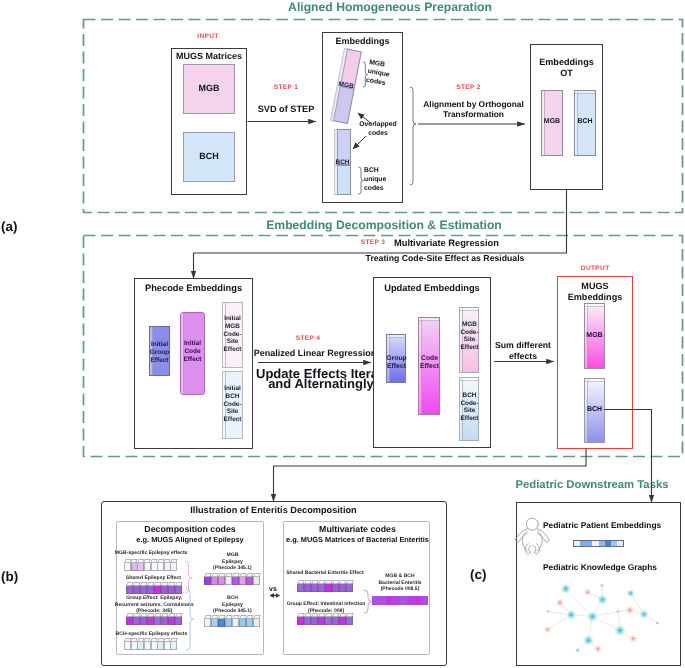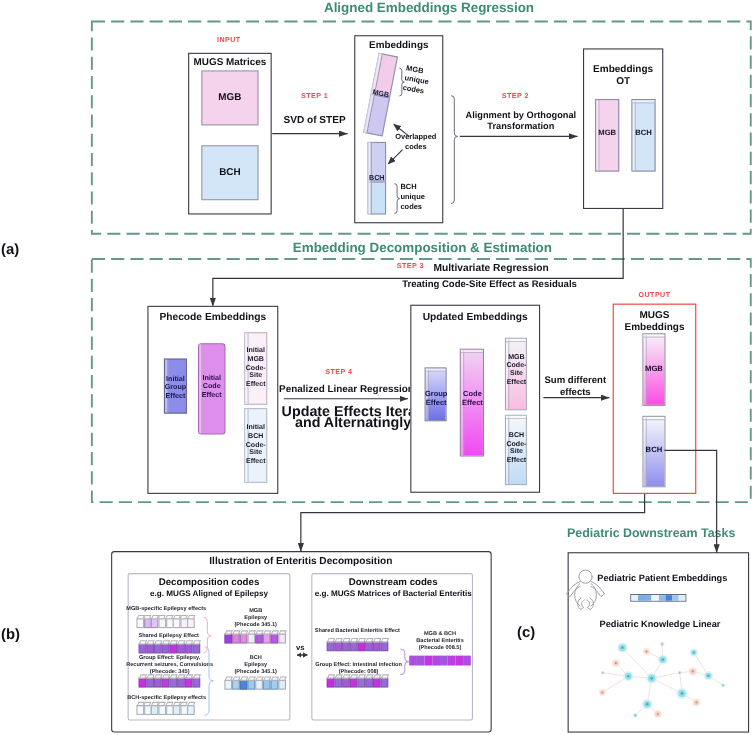--- a/index.html
+++ b/index.html
@@ -29,21 +29,21 @@
   .hml > span{display:inline-block;text-align:center;transform:scale(0.635);transform-origin:center top;}
 </style>
 </head>
 <body>
 
 <svg class="ov">
   <rect x="83.5" y="19.5" width="599" height="193" fill="none" stroke="#64988a" stroke-width="1.7" stroke-dasharray="12 5.5"></rect>
   <rect x="83.5" y="235.5" width="599" height="221" fill="none" stroke="#64988a" stroke-width="1.7" stroke-dasharray="12 5.5"></rect>
 </svg>
 
-<div class="secttitle" style="left:190px;top:0px;width:400px;">Aligned Embeddings Regression</div>
+<div class="secttitle" style="left:190px;top:0px;width:400px;">Aligned Homogeneous Preparation</div>
 <div class="secttitle" style="left:184px;top:218px;width:400px;">Embedding Decomposition &amp; Estimation</div>
 <div class="secttitle" style="left:392px;top:479px;width:400px;font-size:11.3px;">Pediatric Downstream Tasks</div>
 
 <div class="plabel" style="left:1px;top:219px;">(a)</div>
 <div class="plabel" style="left:1px;top:569px;">(b)</div>
 <div class="plabel" style="left:470px;top:567px;">(c)</div>
 
 <div class="steplab" style="left:158px;top:33px;width:100px;">INPUT</div>
 
 <div class="panel" style="left:171px;top:48px;width:76px;height:147px;"></div>
@@ -164,21 +164,21 @@
 <div class="barlab" style="left:584px;top:406px;width:21px;font-size:7px;color:#0a0a2a;">BCH</div>
 
 <div class="panel" style="left:101px;top:501px;width:346px;height:165px;border:1.6px solid #3a3a46;border-radius:3px;"></div>
 <div class="ptitle" style="left:101px;top:505px;width:345px;font-size:9.2px;">Illustration of Enteritis Decomposition</div>
 
 <div class="panel" style="left:116px;top:521px;width:148px;height:134px;border:0.9px solid #b9b9c4;border-radius:2px;"></div>
 <div class="ptitle" style="left:116px;top:524px;width:148px;font-size:8.8px;">Decomposition codes</div>
 <div class="ptitle" style="left:112px;top:535px;width:156px;font-size:7.4px;">e.g. MUGS Aligned of Epilepsy</div>
 
 <div class="panel" style="left:283px;top:521px;width:147px;height:134px;border:0.9px solid #b9b9c4;border-radius:2px;"></div>
-<div class="ptitle" style="left:284px;top:524px;width:147px;font-size:8.8px;">Downstream codes</div>
+<div class="ptitle" style="left:284px;top:524px;width:147px;font-size:8.8px;">Multivariate codes</div>
 <div class="ptitle" style="left:280px;top:535px;width:155px;font-size:7.4px;">e.g. MUGS Matrices of Bacterial Enteritis</div>
 
 <div class="ptitle" style="left:262px;top:586px;width:22px;font-size:7px;">vs</div>
 
 <div class="hm" style="left:124px;top:562px;width:53px;height:9px;">
     <i style="background: rgb(249, 248, 252);"></i>
     <i style="background: rgb(218, 184, 243);"></i>
     <i style="background: rgb(226, 196, 244);"></i>
     <i style="background: rgb(249, 246, 251);"></i>
     <i style="background: rgb(250, 249, 252);"></i>
@@ -297,21 +297,21 @@
     <i style="background: rgb(184, 64, 224);"></i>
     <i style="background: rgb(189, 58, 225);"></i>
     <i style="background: rgb(175, 75, 222);"></i>
   </div>
 <div class="hml" style="left:315.0px;top:573px;width:170px;">
     <span>MGB &amp; BCH<br>Bacterial Enteritis<br>(Phecode 008.5)</span>
   </div>
 
 <div class="panel" style="left:516px;top:502px;width:165px;height:164px;"></div>
 <div class="ptitle" style="top:520px;width:152px;font-size:8.4px;text-align:left;left:543px;">Pediatric Patient Embeddings</div>
-<div class="ptitle" style="left:524px;top:562px;width:152px;font-size:8.4px;">Pediatric Knowledge Linear</div>
+<div class="ptitle" style="left:524px;top:562px;width:152px;font-size:8.4px;">Pediatric Knowledge Graphs</div>
 <div class="hm flat" style="left:573px;top:540px;width:51px;height:7px;border:0.7px solid #6a6a78;box-sizing:border-box;">
     <i style="background: rgb(229, 242, 252);"></i>
     <i style="background: rgb(119, 174, 233);"></i>
     <i style="background: rgb(124, 178, 234);"></i>
     <i style="background: rgb(235, 245, 253);"></i>
     <i style="background: rgb(137, 189, 237);"></i>
     <i style="background: rgb(67, 131, 221);"></i>
     <i style="background: rgb(150, 200, 240);"></i>
     <i style="background: rgb(221, 238, 251);"></i>
   </div>

